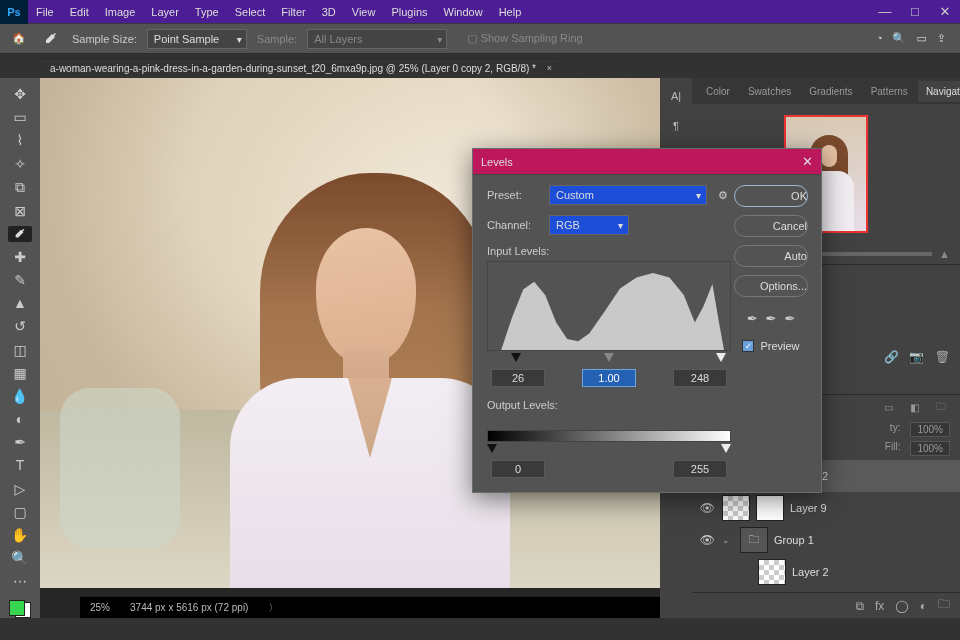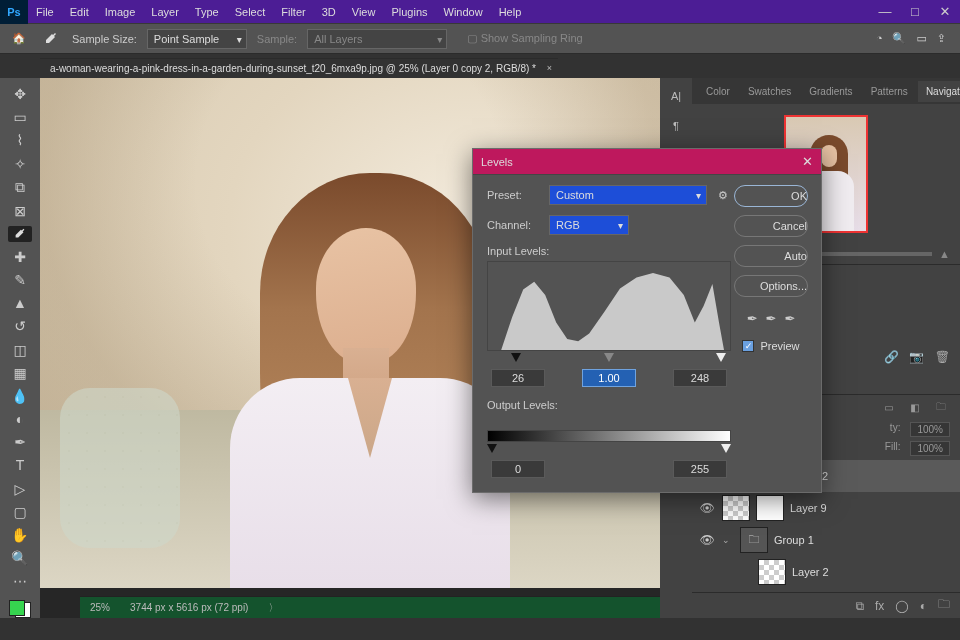--- a/index.html
+++ b/index.html
@@ -29,21 +29,21 @@
 .canvas .img{width:620px;height:510px;margin-top:0;background:linear-gradient(135deg,#d9c9b3 0%,#e8ddc9 45%,#c9bda8 100%);position:relative;overflow:hidden}
 .canvas .img .sky{position:absolute;inset:0;background:radial-gradient(ellipse at 70% 30%,#f4ecde 0%,#e3d6bf 40%,#d1c3a9 100%)}
 .canvas .img .brush{position:absolute;inset:0;background:radial-gradient(circle at 50% 20%,transparent 0%,transparent 30%,rgba(140,115,80,.25) 60%)}
 .canvas .img .ground{position:absolute;left:0;right:0;bottom:0;height:35%;background:linear-gradient(180deg,#bfb9a1,#dcd6c4)}
 .canvas .img .hair{position:absolute;left:220px;top:95px;width:230px;height:340px;background:linear-gradient(180deg,#7a4a2c,#a3744d 40%,#b98a5e 100%);border-radius:110px 110px 50px 50px/120px 120px 140px 140px}
 .canvas .img .face{position:absolute;left:276px;top:150px;width:100px;height:135px;background:linear-gradient(170deg,#e8c3a4,#dcae8e);border-radius:50px 50px 44px 44px/60px 60px 70px 70px}
 .canvas .img .neck{position:absolute;left:303px;top:270px;width:46px;height:55px;background:linear-gradient(180deg,#d9b092,#cfa383)}
 .canvas .img .dress{position:absolute;left:190px;top:300px;width:280px;height:230px;background:linear-gradient(180deg,#f3eef3,#e7dde8);border-radius:70px 70px 0 0}
 .canvas .img .dress .v{position:absolute;left:118px;top:0;width:44px;height:80px;background:linear-gradient(180deg,#d9b092,#cba788);clip-path:polygon(50% 100%,0 0,100% 0)}
 .canvas .img .cactus{position:absolute;left:20px;bottom:40px;width:120px;height:160px;background:radial-gradient(circle,#c9d2c2 10%,transparent 11%) 0 0/18px 18px,#cfd8ca;opacity:.6;border-radius:30px}
-.statusbar{position:absolute;bottom:0;left:40px;height:22px;background:#14532d;display:flex;align-items:center;font-size:10px;padding:0 10px;gap:20px;width:620px;color:#bbb;border-top:1px solid #222}
+.statusbar{position:absolute;bottom:0;left:40px;height:22px;background:#000000;display:flex;align-items:center;font-size:10px;padding:0 10px;gap:20px;width:620px;color:#bbb;border-top:1px solid #222}
 .rside{width:32px;background:#424242;display:flex;flex-direction:column;align-items:center;gap:10px;padding-top:8px}
 .rside .ri{width:20px;height:20px;display:flex;align-items:center;justify-content:center;color:#bbb}
 .panels{width:268px;background:#424242;display:flex;flex-direction:column}
 .ptabs{height:26px;display:flex;align-items:center;background:#363636;padding-left:6px;gap:2px}
 .ptabs .pt{padding:5px 8px;font-size:10px;color:#999;cursor:pointer}
 .ptabs .pt.active{color:#ddd;background:#424242}
 .nav{height:140px;display:flex;align-items:center;justify-content:center;position:relative}
 .nav .thumb{width:84px;height:118px;border:2px solid #e33;background:linear-gradient(180deg,#d9c9b3,#e7dde8);position:relative;overflow:hidden}
 .nav .thumb .h{position:absolute;left:24px;top:18px;width:38px;height:60px;background:#7a4a2c;border-radius:20px}
 .nav .thumb .f{position:absolute;left:35px;top:28px;width:16px;height:22px;background:#e8c3a4;border-radius:10px}

